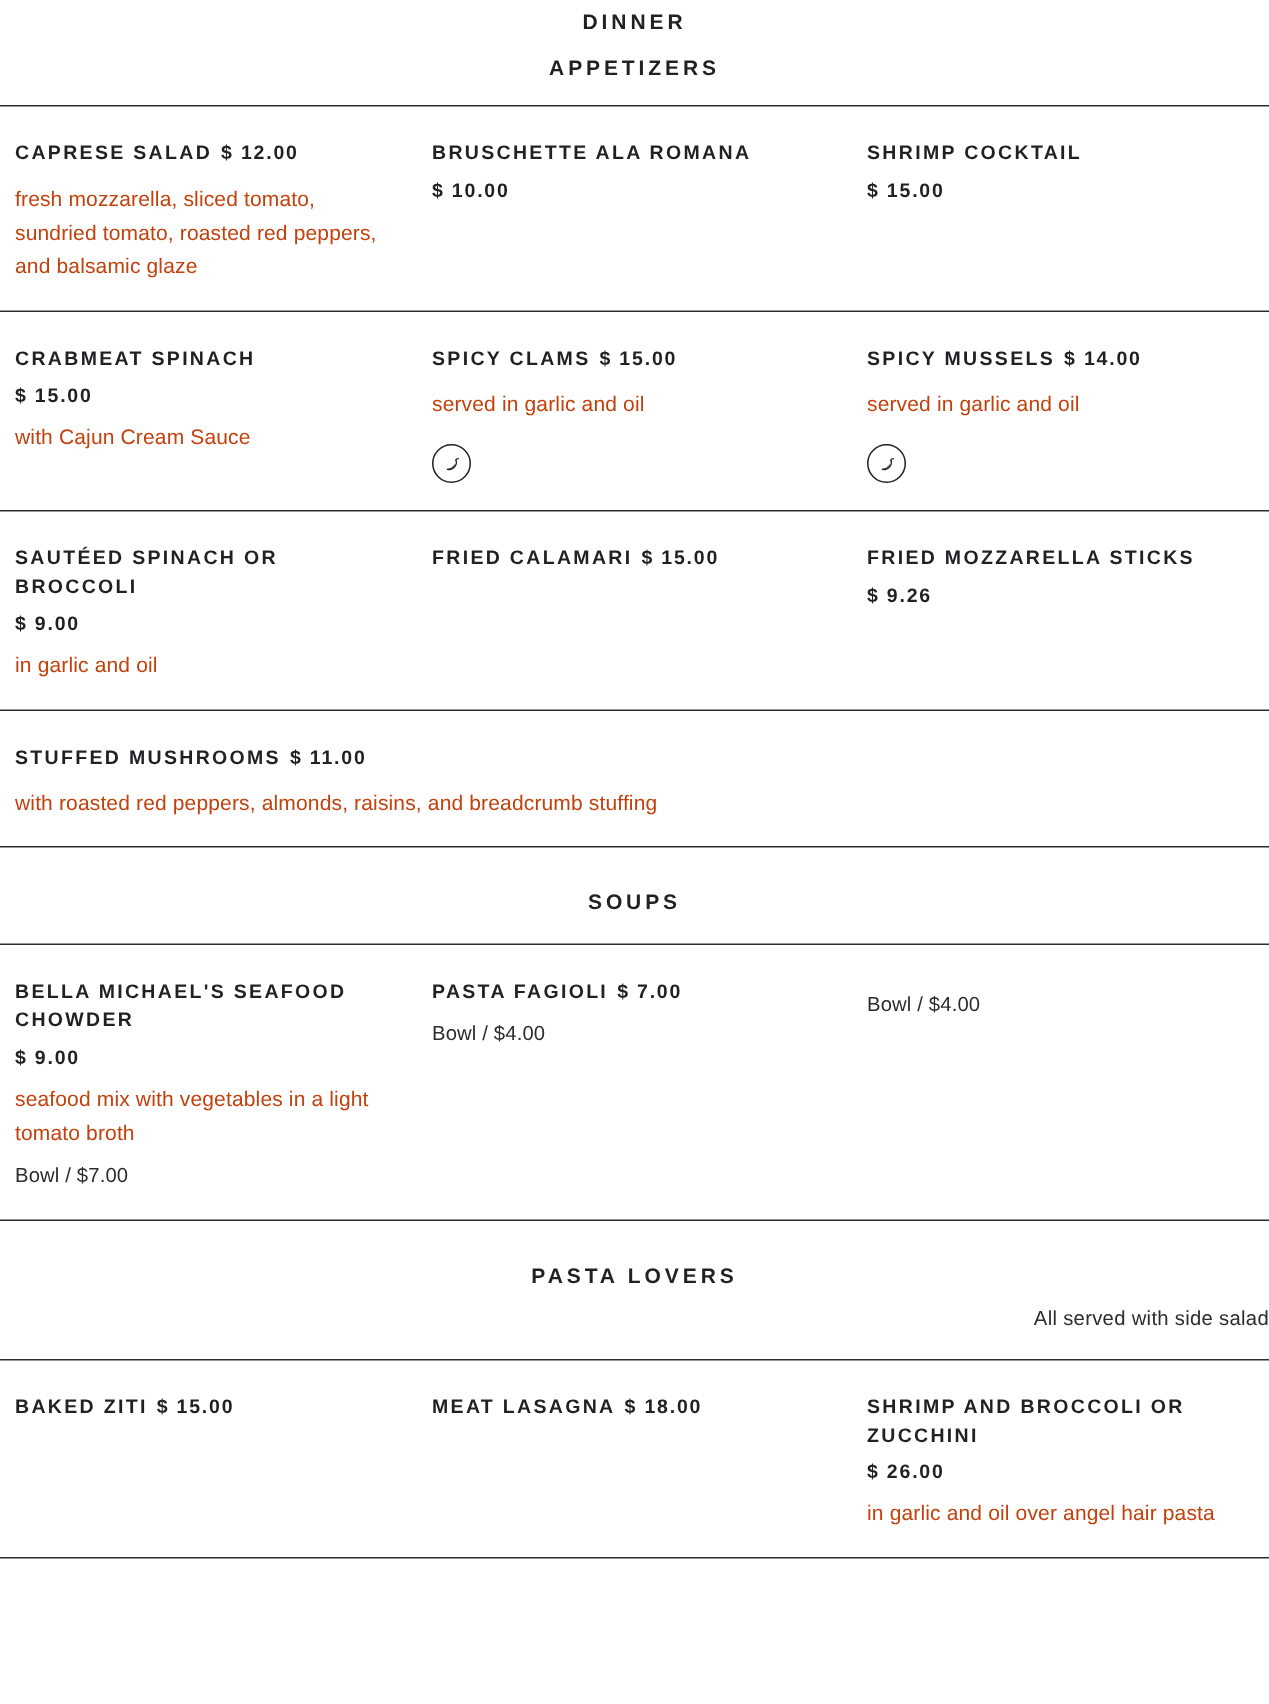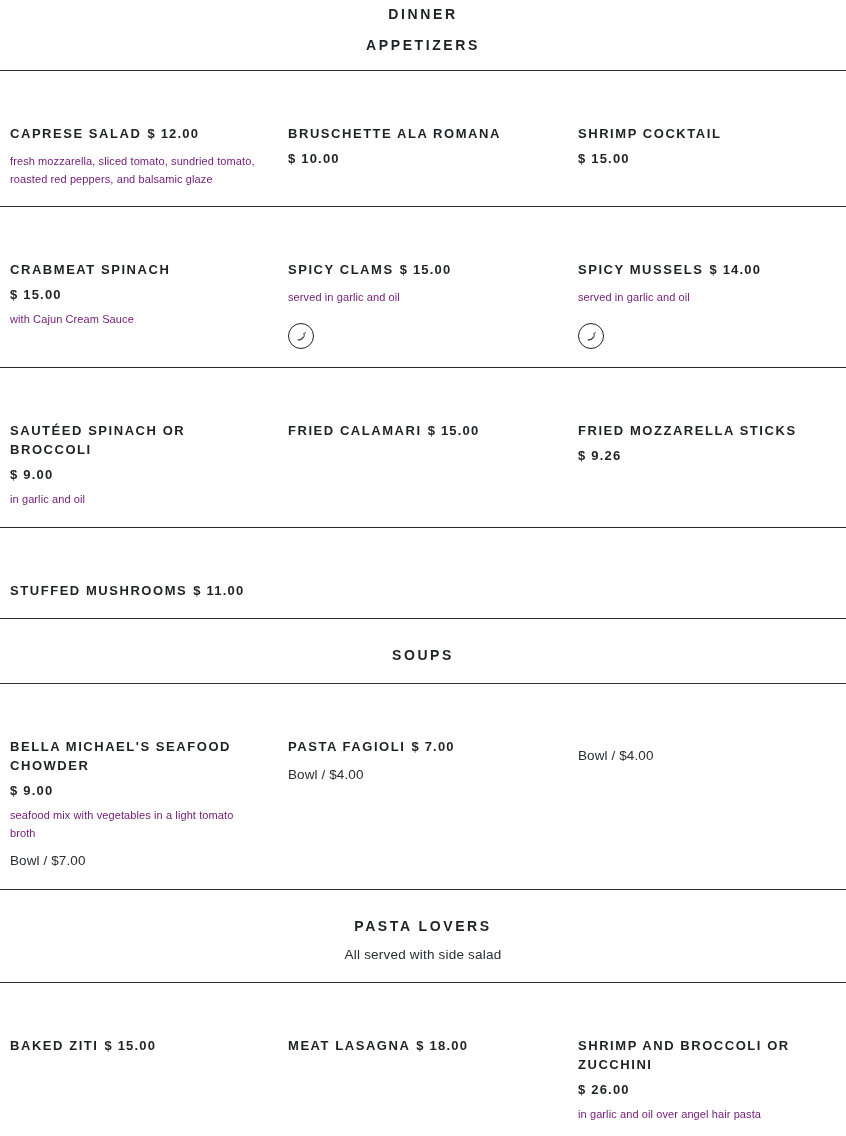--- a/index.html
+++ b/index.html
@@ -34,21 +34,21 @@
   .section-title {
     text-align: center;
     font-size: 14px;
     font-weight: bold;
     letter-spacing: 2.6px;
     color: #1f2124;
     margin: 10px 0 0 0;
     line-height: 1.5;
   }
   .section-subtitle {
-    text-align: center;
+    text-align: right;
     font-size: 13.5px;
     letter-spacing: 0.2px;
     color: #2a2c2f;
     margin: 9px 0 0 0;
     line-height: 1.4;
   }
 
   .rule {
     border: 0;
     border-top: 1px solid #2b2d30;
@@ -67,21 +67,20 @@
   .row {
     display: flex;
     width: 100%;
     box-sizing: border-box;
     padding: 22px 0 18px 0;
     align-items: flex-start;
   }
   .col {
     box-sizing: border-box;
     padding-right: 26px;
-    margin-top: 32px;
   }
   .col-1 { width: 288px; padding-left: 10px; }
   .col-2 { width: 290px; padding-left: 0px; }
   .col-3 { width: 268px; padding-left: 0px; }
   .col-full { width: 100%; padding-left: 10px; padding-right: 10px; }
 
   .item-name {
     font-size: 13px;
     font-weight: bold;
     letter-spacing: 1.55px;
@@ -97,23 +96,23 @@
     white-space: nowrap;
   }
   .item-price-inline {
     margin-left: 6px;
   }
   .item-price-block {
     display: block;
     margin-top: 7px;
   }
   .item-desc {
-    font-size: 11px;
+    font-size: 14px;
     line-height: 1.62;
-    color: #701a75;
+    color: #c2410c;
     margin: 9px 0 0 0;
     letter-spacing: 0.1px;
   }
   .item-sub {
     font-size: 13.5px;
     line-height: 1.6;
     color: #2a2c2f;
     margin: 7px 0 0 0;
     letter-spacing: 0.1px;
   }
@@ -190,20 +189,21 @@
         </div>
         <div class="col col-3">
           <div class="item-name">FRIED MOZZARELLA STICKS</div>
           <span class="item-price item-price-block">$ 9.26</span>
         </div>
       </div>
       <hr class="rule">
       <div class="row">
         <div class="col col-full">
           <div class="item-name">STUFFED MUSHROOMS<span class="item-price item-price-inline">$ 11.00</span></div>
+          <div class="item-desc">with roasted red peppers, almonds, raisins, and breadcrumb stuffing</div>
         </div>
       </div>
       <hr class="rule">
       <div class="section-head-block">
         <div class="section-title">SOUPS</div>
       </div>
       <hr class="rule">
       <div class="row">
         <div class="col col-1">
           <div class="item-name">BELLA MICHAEL'S SEAFOOD CHOWDER</div>

